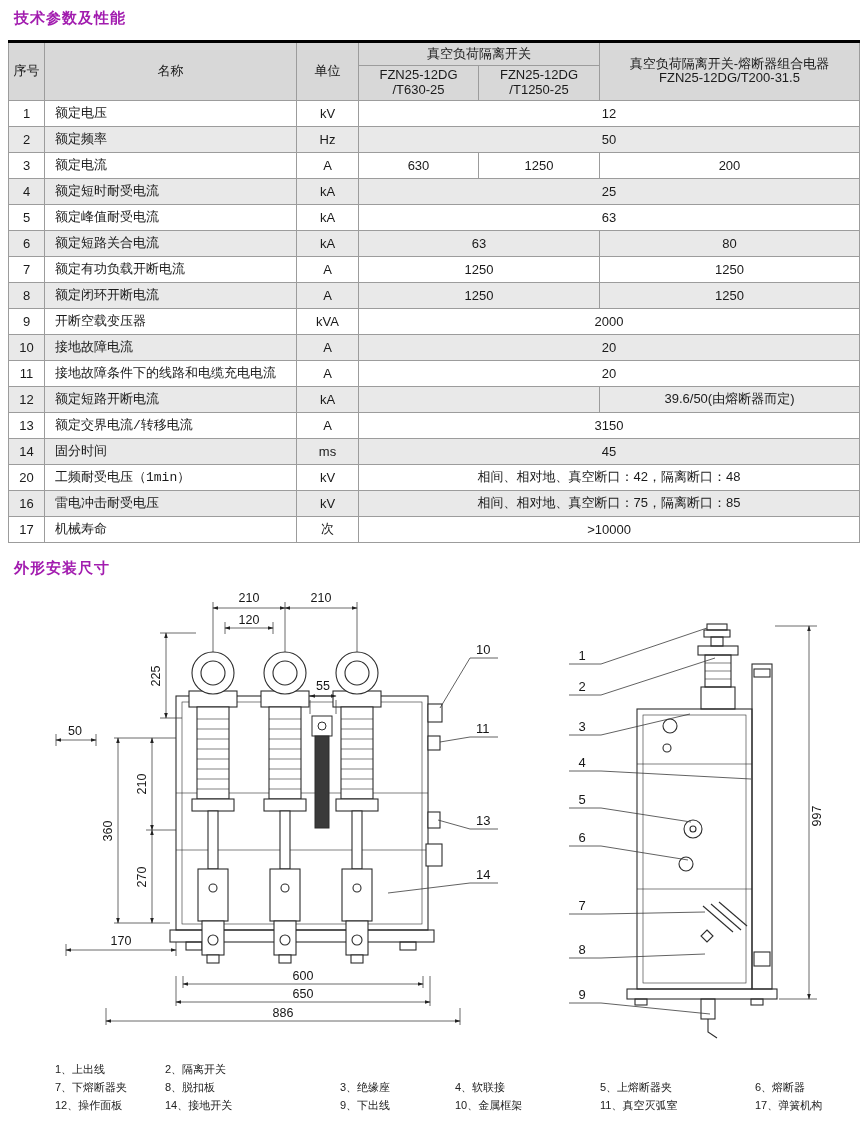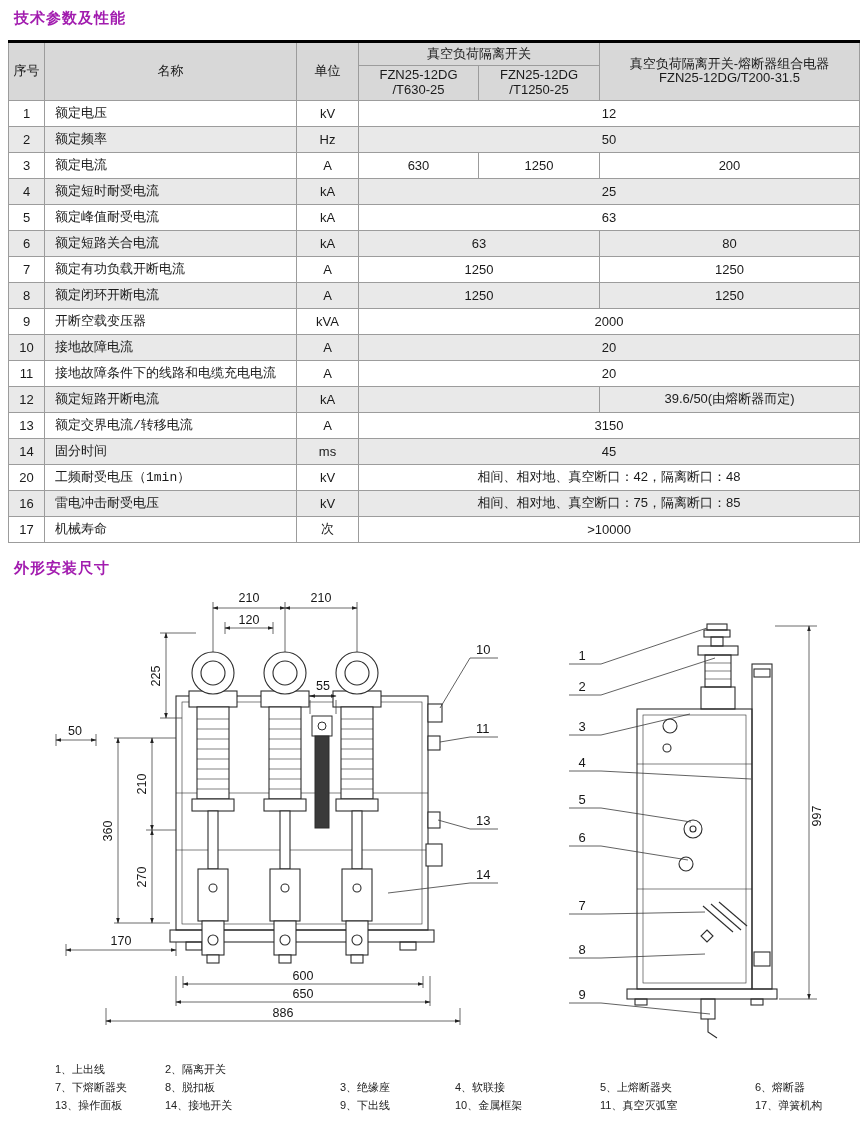--- a/index.html
+++ b/index.html
@@ -410,19 +410,19 @@
     <span></span>
     <span></span>
     <span></span>
     <span></span>
     <span>7、下熔断器夹</span>
     <span>8、脱扣板</span>
     <span>3、绝缘座</span>
     <span>4、软联接</span>
     <span>5、上熔断器夹</span>
     <span>6、熔断器</span>
-    <span>13、操作面板</span>
+    <span>12、操作面板</span>
     <span>14、接地开关</span>
     <span>9、下出线</span>
     <span>10、金属框架</span>
     <span>11、真空灭弧室</span>
     <span>17、弹簧机构</span>
   </div>
 
 </body></html>

